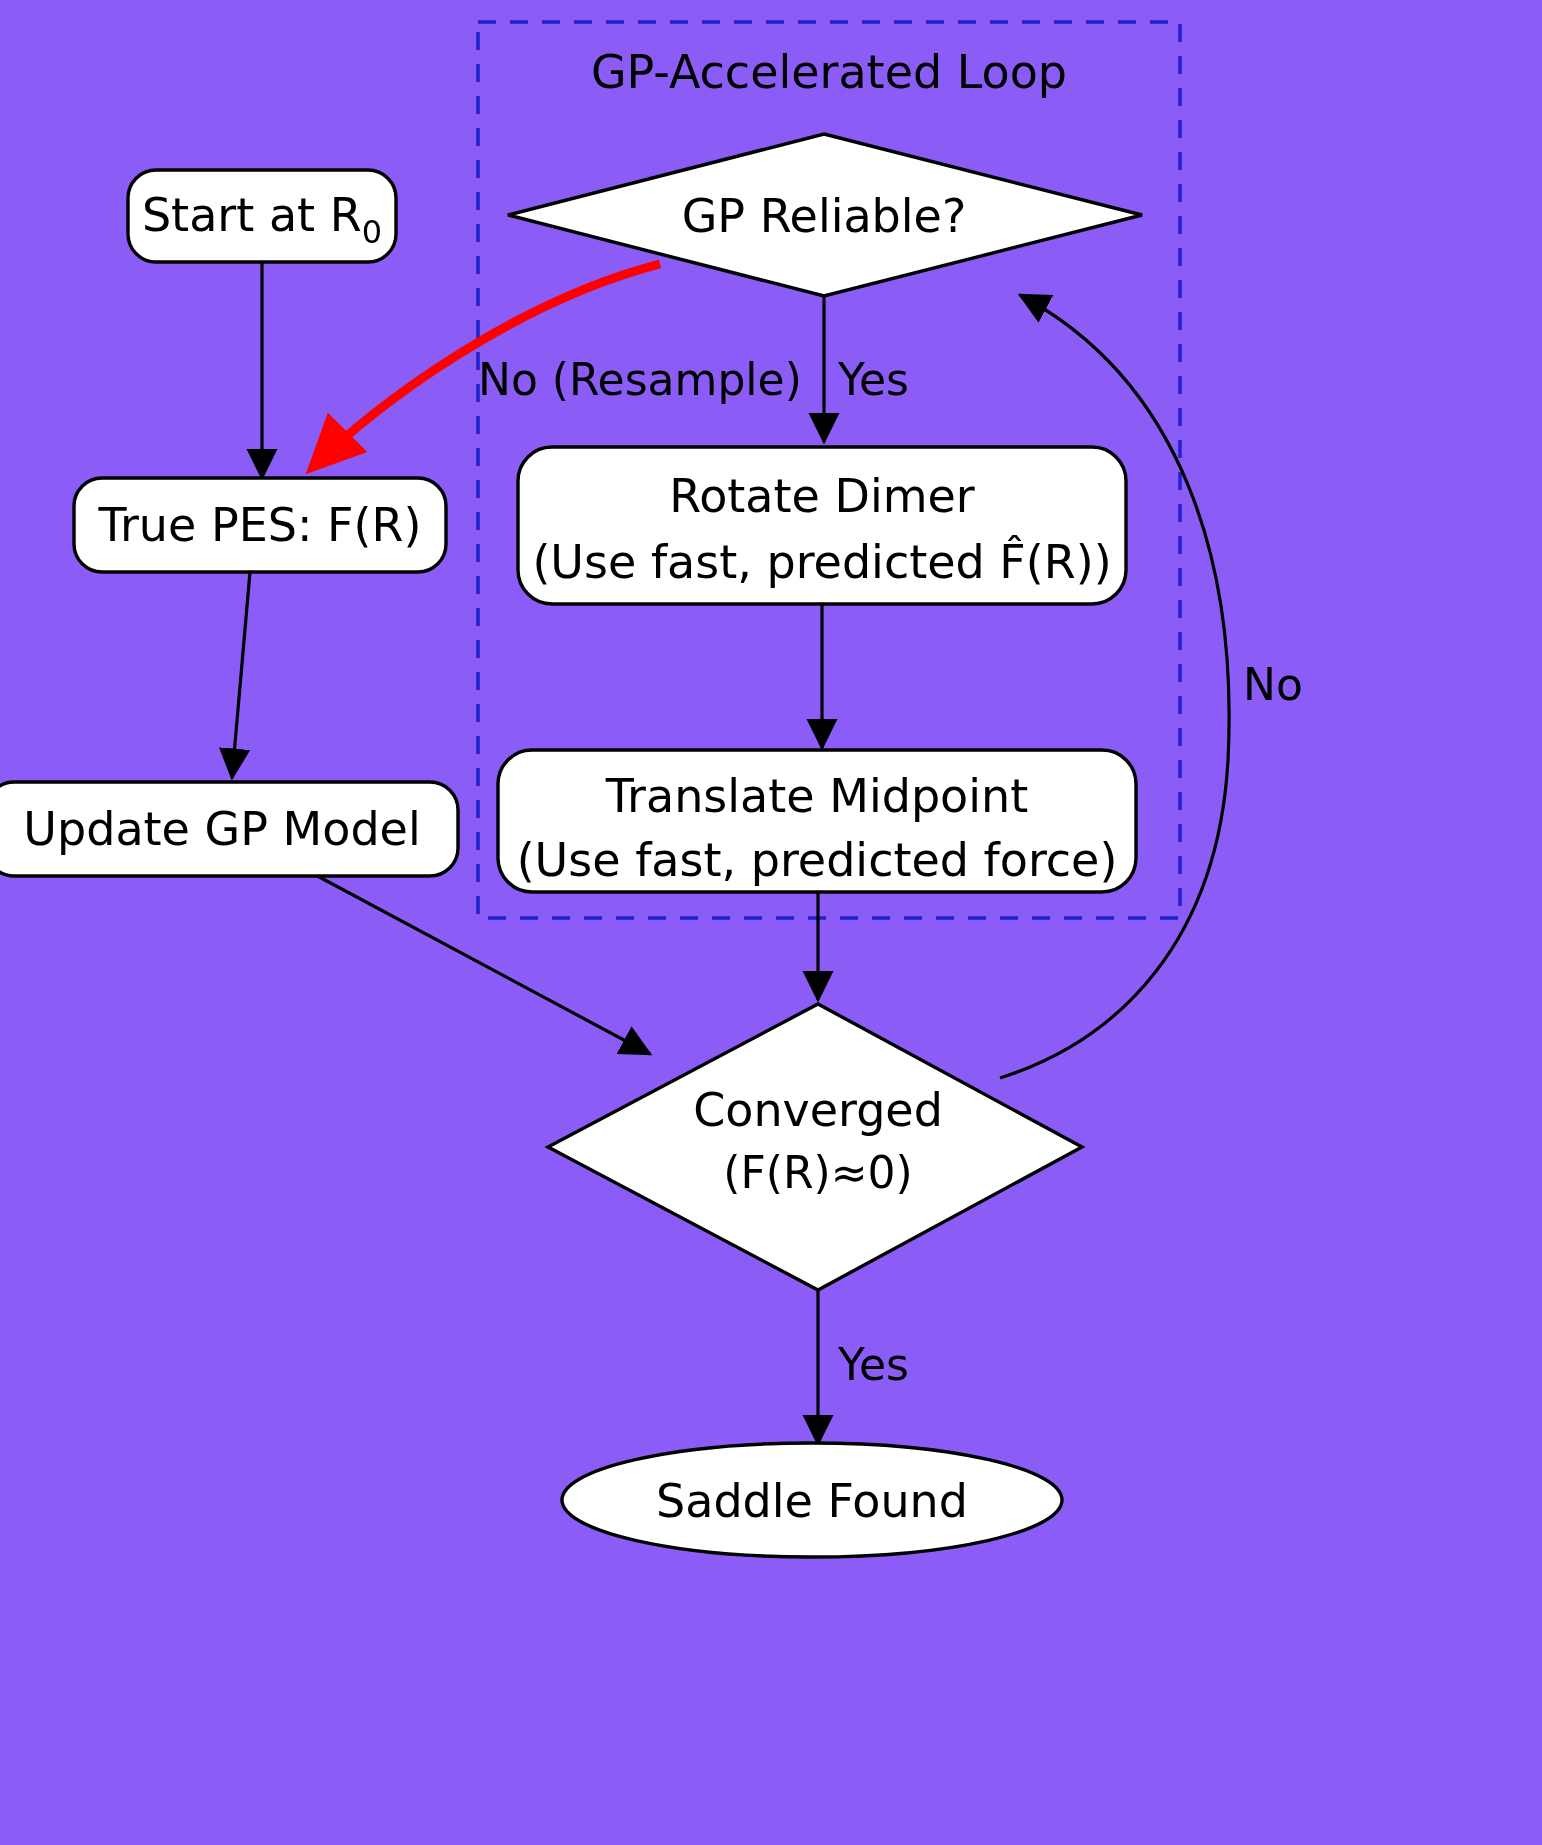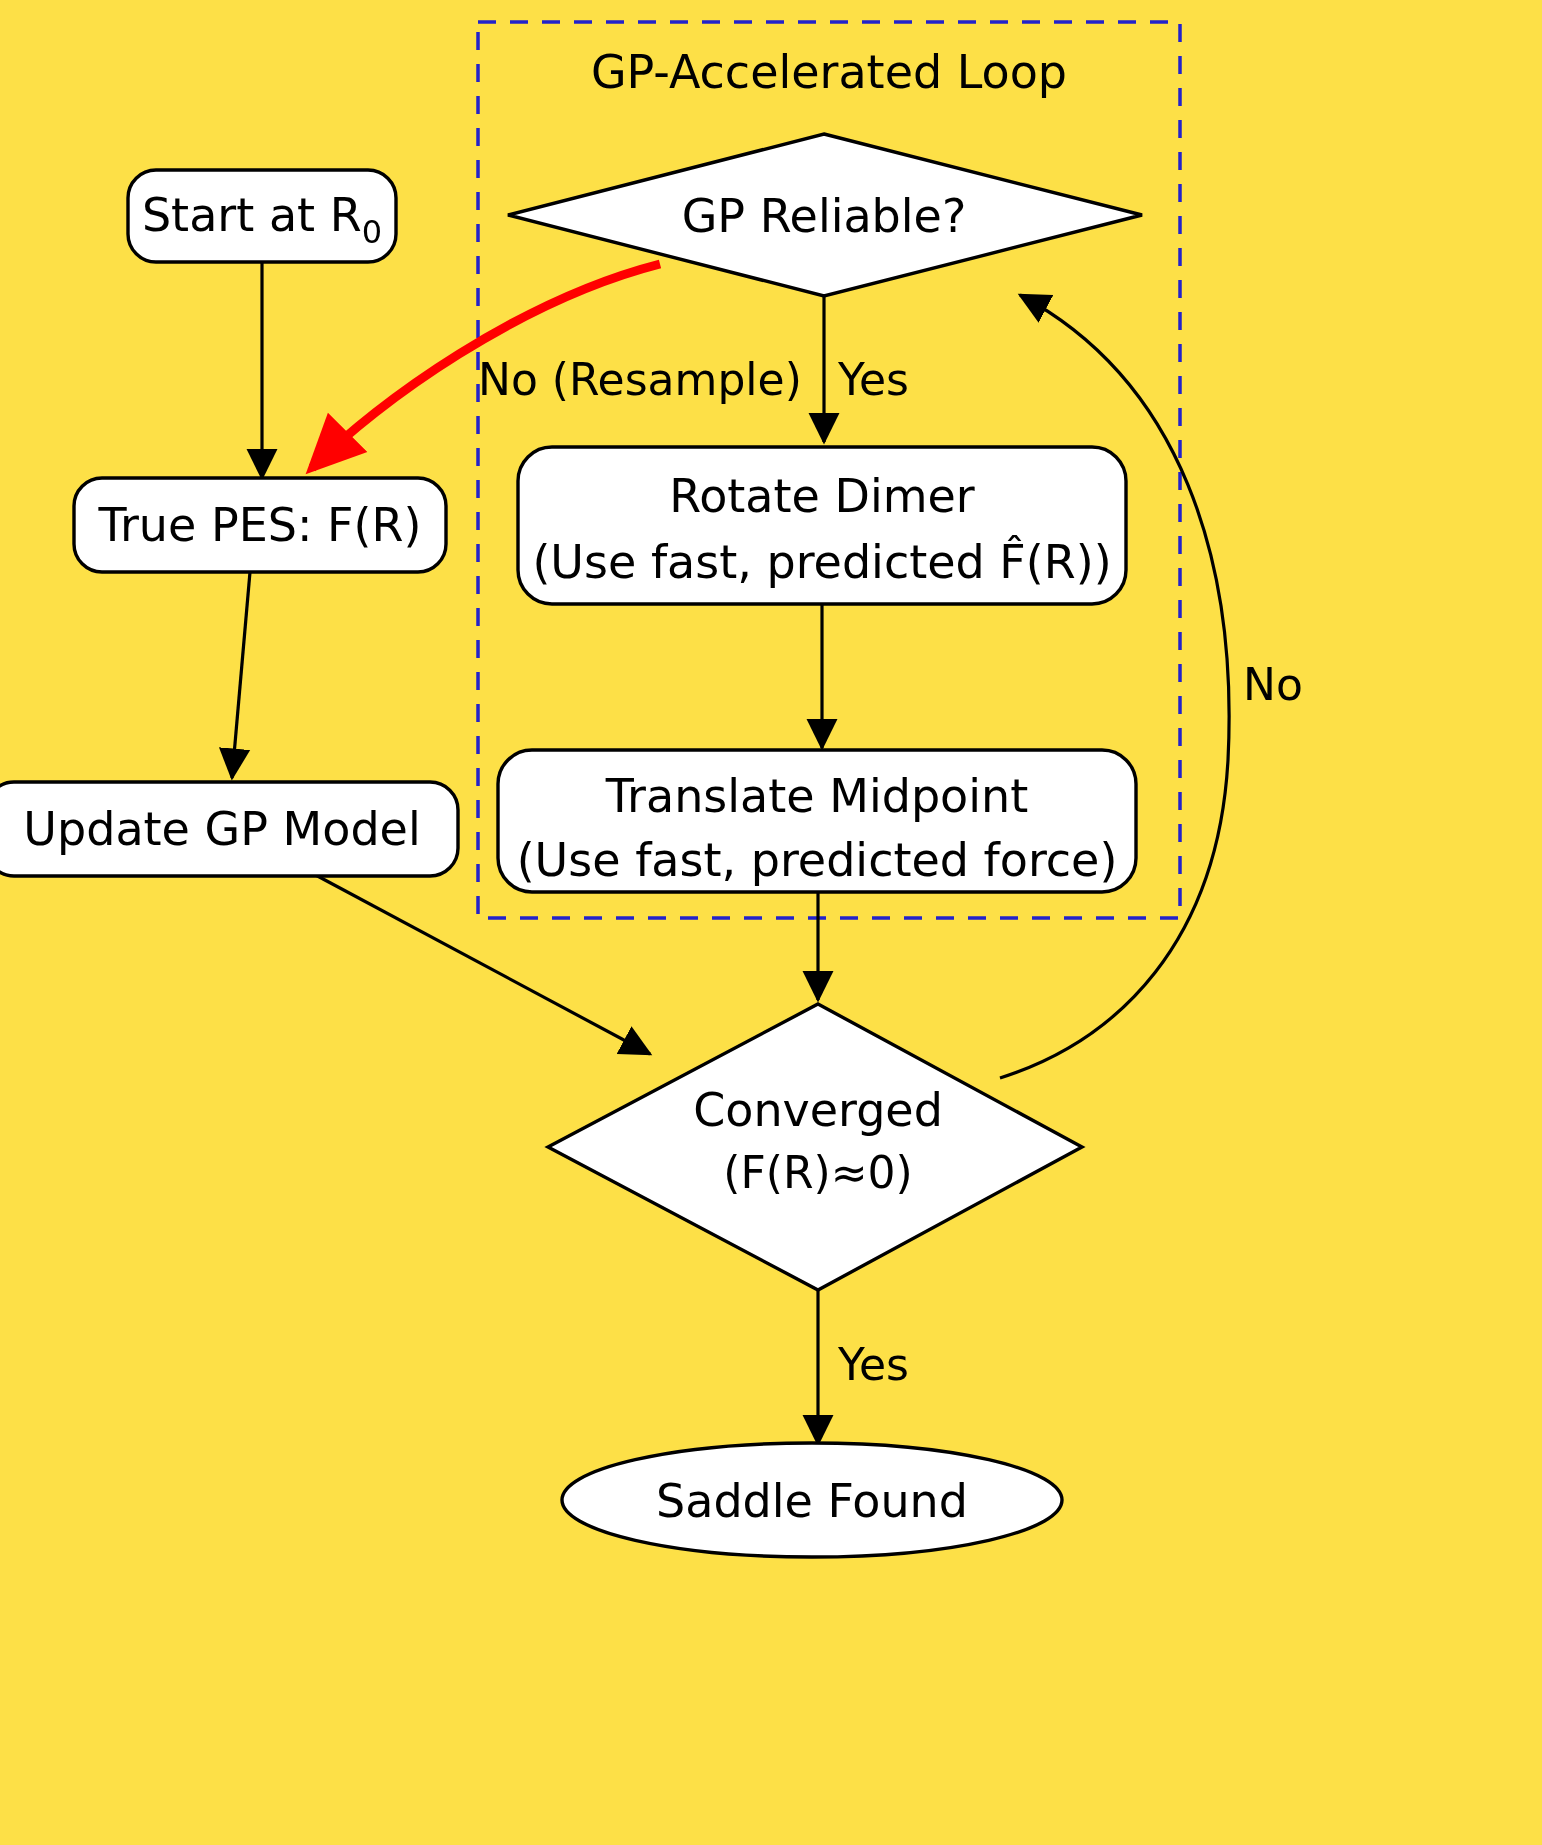--- a/index.html
+++ b/index.html
@@ -1,17 +1,17 @@
 <!DOCTYPE html>
 <html><head>
 <meta charset="utf-8">
 <style>
   html,body{margin:0;padding:0;background:#ffffff;}
   body{width:1542px;height:1845px;font-family:"DejaVu Sans",sans-serif;}
-  #stage{position:relative;width:1542px;height:1845px;overflow:hidden;background:#fde047;}
+  #stage{position:relative;width:1542px;height:1845px;overflow:hidden;background:#8b5cf6;}
   svg#flow{position:absolute;left:0;top:0;width:1542px;height:1845px;}
   .nodetext{font-family:"DejaVu Sans",sans-serif;fill:#000;}
 </style>
 </head>
 <body>
 
 <div id="stage">
   <svg id="flow" viewBox="0 0 1542 1845">
     <defs>
       <marker id="ah-black" markerWidth="11" markerHeight="11" refX="9.2" refY="5.5" orient="auto" markerUnits="strokeWidth">

